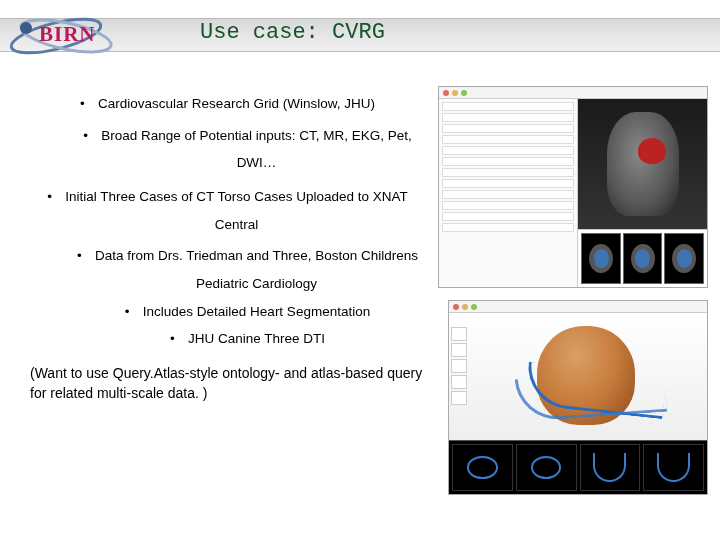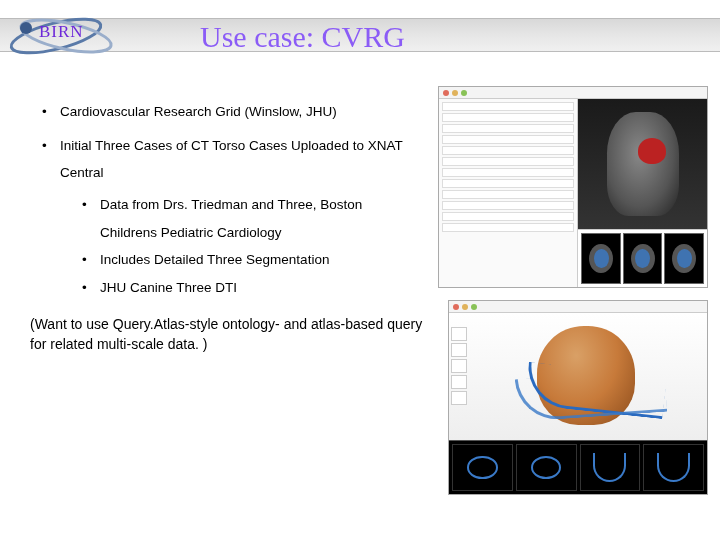--- a/index.html
+++ b/index.html
@@ -18,53 +18,53 @@
     right: 0;
     height: 34px;
     background: linear-gradient(to bottom, #d8d8d8 0%, #e6e6e6 50%, #f0f0f0 100%);
     border-top: 1px solid #bbb;
     border-bottom: 1px solid #bbb;
   }
   .title {
     position: absolute;
     top: 20px;
     left: 200px;
-    font-family: Liberation Serif, serif;
-    font-size: 30px;
-    color: #8b5cf6;
+    font-family: Liberation Mono, monospace;
+    font-size: 22px;
+    color: #14532d;
   }
   .logo {
     position: absolute;
     top: 6px;
     left: 8px;
     width: 115px;
     height: 58px;
     z-index: 2;
   }
   .logo-text {
     position: absolute;
     top: 22px;
     left: 39px;
     font-family: "Times New Roman", serif;
-    font-size: 17px;
-    font-weight: normal;
-    color: #6d28d9;
+    font-size: 21px;
+    font-weight: bold;
+    color: #be185d;
     letter-spacing: 1px;
     z-index: 3;
   }
   .content {
     position: absolute;
     top: 86px;
     left: 30px;
     width: 395px;
     font-size: 13.5px;
     color: #000;
     line-height: 2.05;
   }
-  ul.top { list-style: none; padding: 0; margin: 12px; }
+  ul.top { list-style: none; padding: 0; margin: 4px; text-align: center; }
   ul.top > li::before { content: "•"; position: absolute; margin-left: -18px; }
   ul.top > li { position: relative; padding-left: 18px; margin-bottom: 6px; }
   ul.sub { list-style: none; padding: 0; margin: 4px 0 4px 22px; }
   ul.sub > li::before { content: "•"; position: absolute; margin-left: -18px; }
   ul.sub > li { position: relative; padding-left: 18px; margin-bottom: 0; }
   .footnote {
     margin-top: 10px;
     font-size: 14px;
     line-height: 1.45;
   }
@@ -115,26 +115,29 @@
   </svg>
 </div>
 <div class="logo-text">BIRN</div>
 
 <div class="title">Use case: CVRG</div>
 
 <div class="content">
   <ul class="top">
     <li>
       <span>Cardiovascular Research Grid (Winslow, JHU)</span>
+      <ul class="sub">
+        <li><span>Broad Range of Potential inputs: CT, MR, EKG, Pet, DWI…</span></li>
+      </ul>
     </li>
     <li>
       <span>Initial Three Cases of CT Torso Cases Uploaded to XNAT Central</span>
       <ul class="sub">
         <li><span>Data from Drs. Triedman and Three, Boston Childrens Pediatric Cardiology</span></li>
-        <li><span>Includes Detailed Three Segmentation</span></li>
+        <li><span>Includes Detailed Heart Segmentation</span></li>
         <li><span>JHU Canine Three DTI</span></li>
       </ul>
     </li>
   </ul>
   <div class="footnote">(Want to use Query.Atlas-style ontology- and atlas-based query for related multi-scale data. )</div>
 </div>
 
 <div class="img-panel img-top">
   <div class="win-toolbar">
     <div class="tb-dot tb-r"></div>

